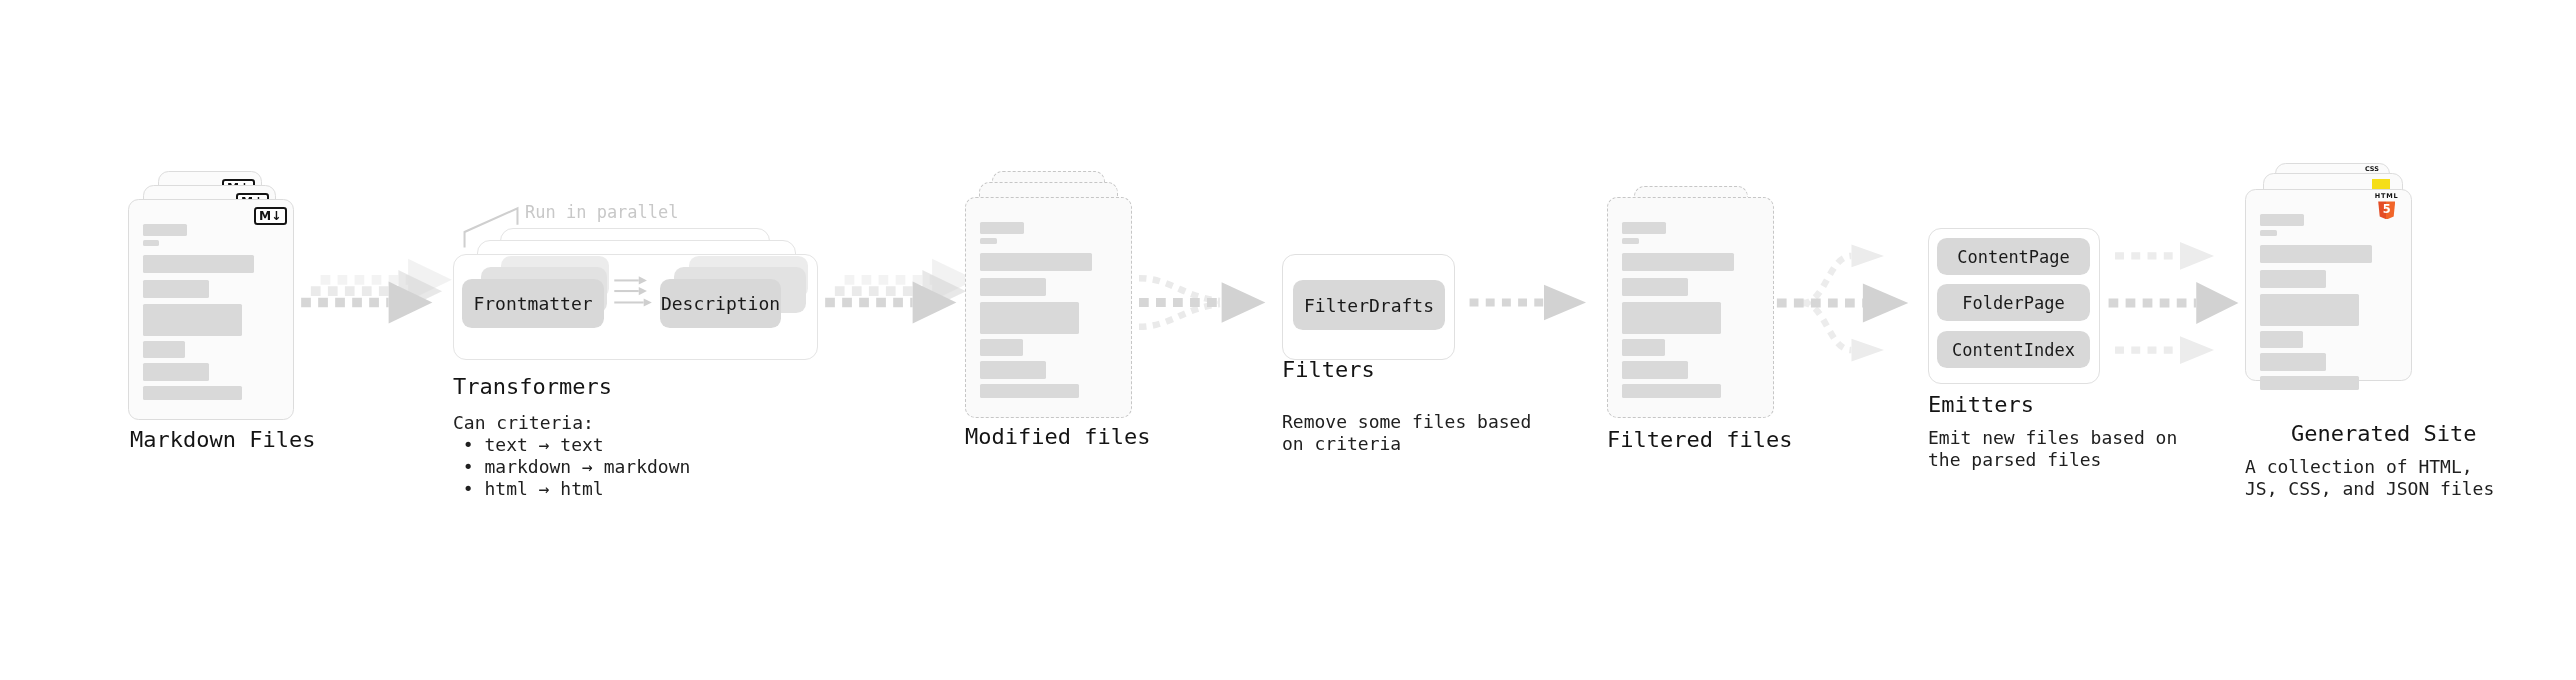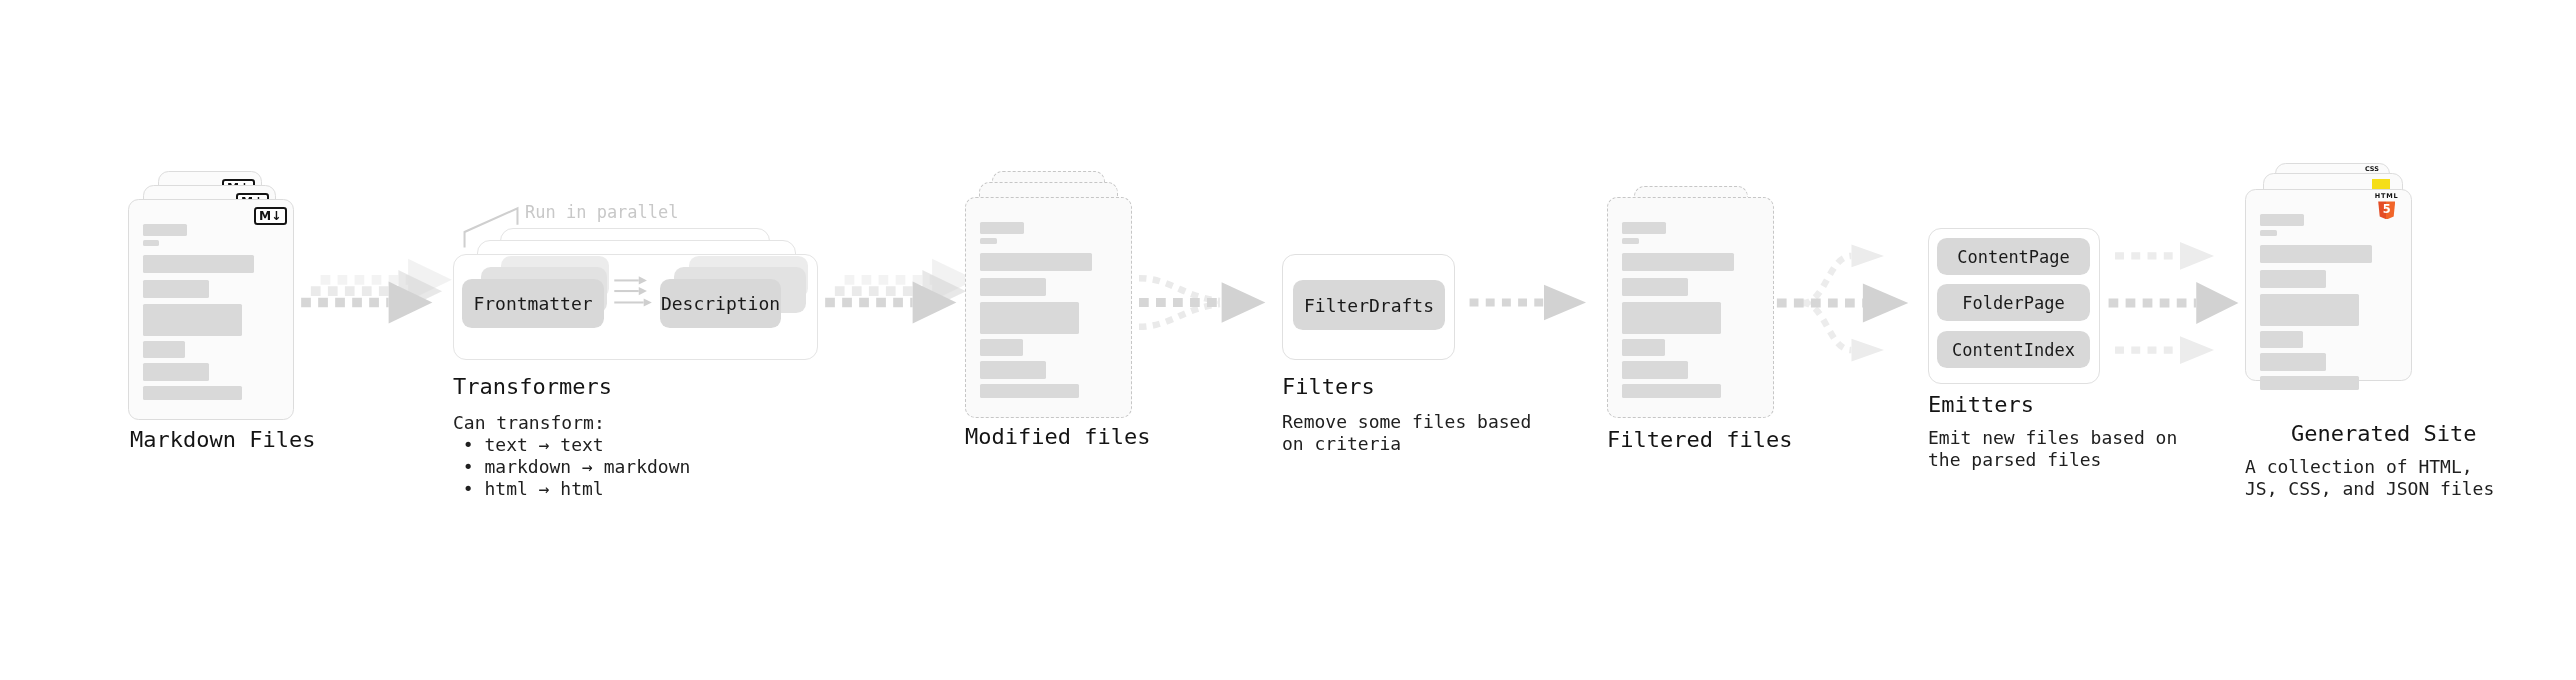--- a/index.html
+++ b/index.html
@@ -67,21 +67,21 @@
   .html5-shield{margin:0.8px auto 0;width:17px;height:18px;color:#fff;text-align:center;
                 font-family:"DejaVu Sans","Liberation Sans",sans-serif;font-weight:bold;font-size:11.4px;line-height:17px;
                 background:linear-gradient(to right,#e44d26 50%,#f16529 50%);
                 clip-path:polygon(0 0,100% 0,91% 84%,50% 100%,9% 84%);}
 
   
   .h{position:absolute;font-size:22px;color:#141414;white-space:pre;}
   .l-markdown{left:130px;top:427px;}
   .l-transformers{left:453px;top:374px;}
   .l-modified{left:965px;top:424px;}
-  .l-filters{left:1282px;top:374px;}
+  .l-filters{left:1282px;top:357px;}
   .l-filtered{left:1607px;top:427px;}
   .l-emitters{left:1928px;top:392px;}
   .l-generated{left:2245px;top:421px;margin-left:46px;}
   .d{position:absolute;font-size:18px;line-height:22px;color:#202020;}
   .d .line{white-space:pre;}
   .d .line.bullet{padding-left:9.8px;}
   .d-transformers{left:453px;top:412px;}
   .d-modified{left:965px;top:460px;}
   .d-filters{left:1282px;top:411px;}
   .d-emitters{left:1928px;top:427px;}
@@ -147,21 +147,21 @@
       <polygon points="40,31 50,36 40,41" fill="#cfcfcf"></polygon>
   </svg>
 
   <svg class="abs" style="left:453px;top:197px;" width="98" height="57" viewBox="0 0 120 70">
     <path d="M 14 62 L 14 43 L 79 14 L 79 34" fill="none" stroke="#cfcfcf" stroke-width="2.5"></path>
   </svg>
   <div class="abs run-parallel">Run in parallel</div>
 
   <div class="h l-transformers">Transformers</div>
   <div class="d d-transformers">
-    <div class="line">Can transform:</div>
+    <div class="line">Can criteria:</div>
     <div class="line bullet">• text → text</div>
     <div class="line bullet">• markdown → markdown</div>
     <div class="line bullet">• html → html</div>
   </div>
 
   <svg class="abs" style="left:817px;top:262px;" width="154" height="81" viewBox="0 0 190 100">
     <g opacity="0.28" transform="translate(24,-28)">
       <line x1="10" y1="50" x2="118" y2="50" stroke="#d6d6d6" stroke-width="12" stroke-dasharray="12 9"></line>
       <polygon points="118,24 172,50 118,76" fill="#d2d2d2"></polygon>
     </g>

